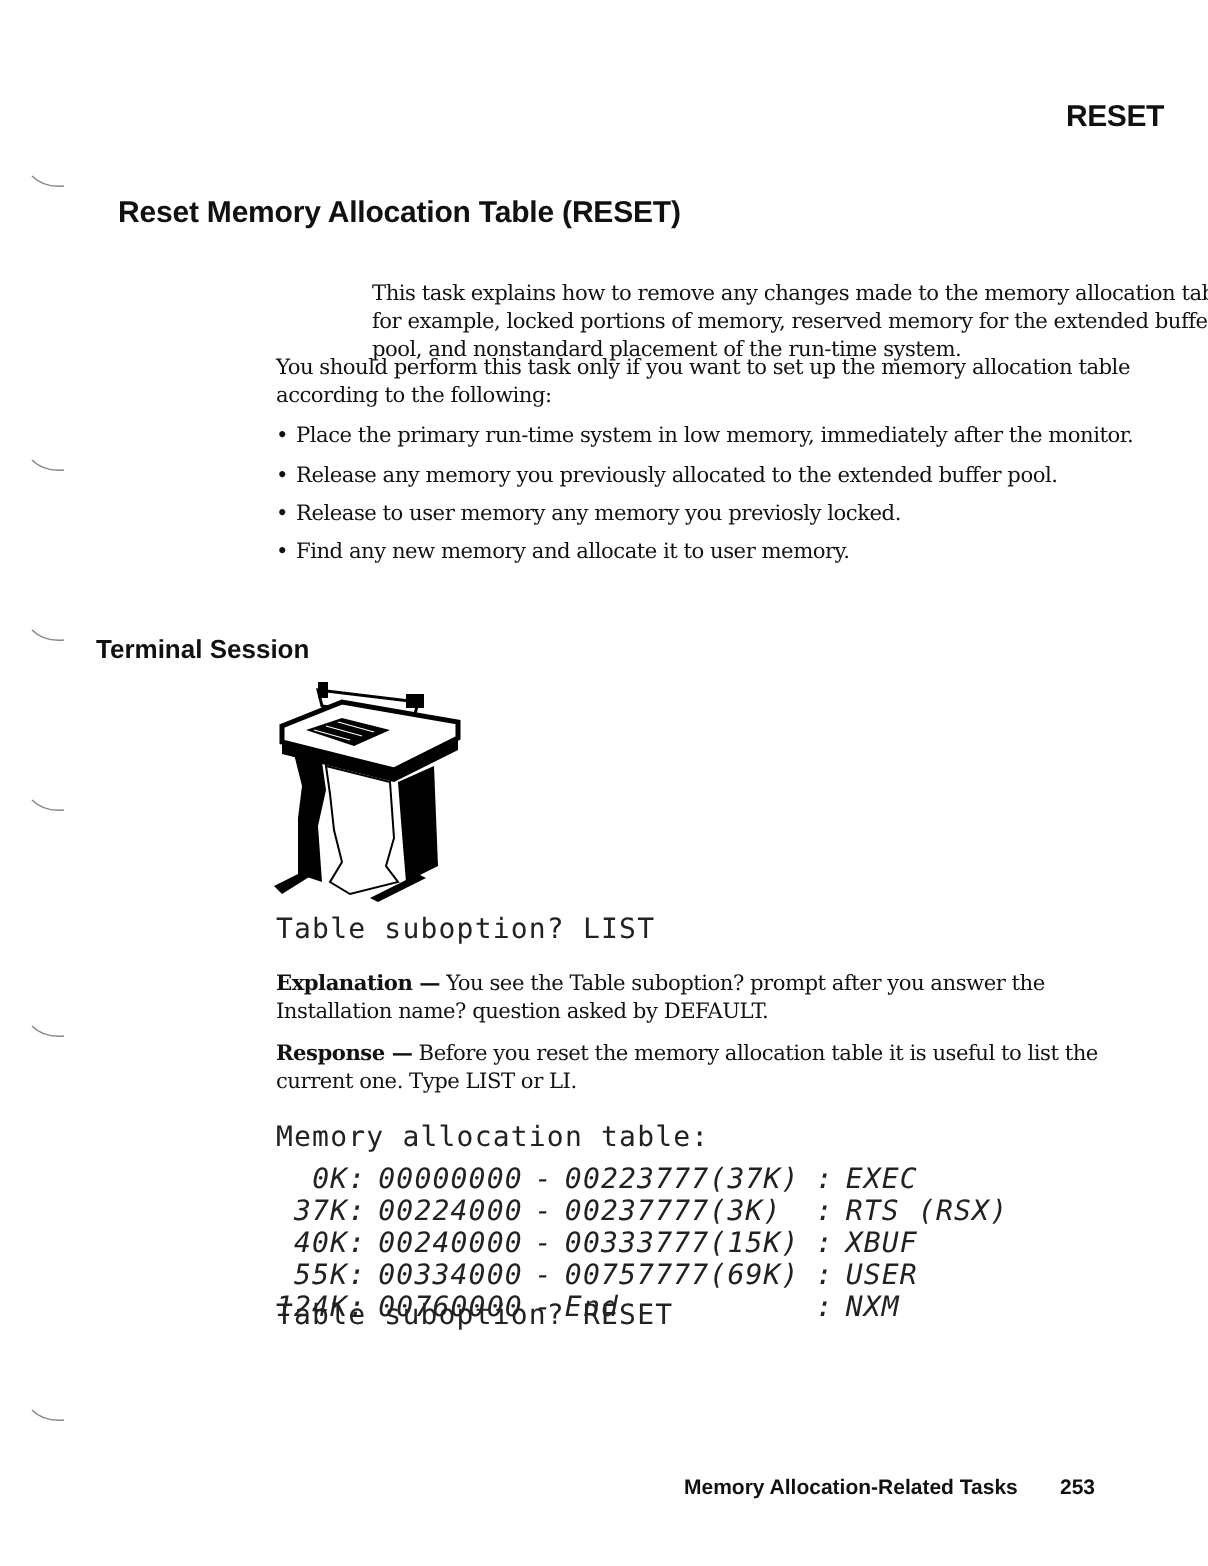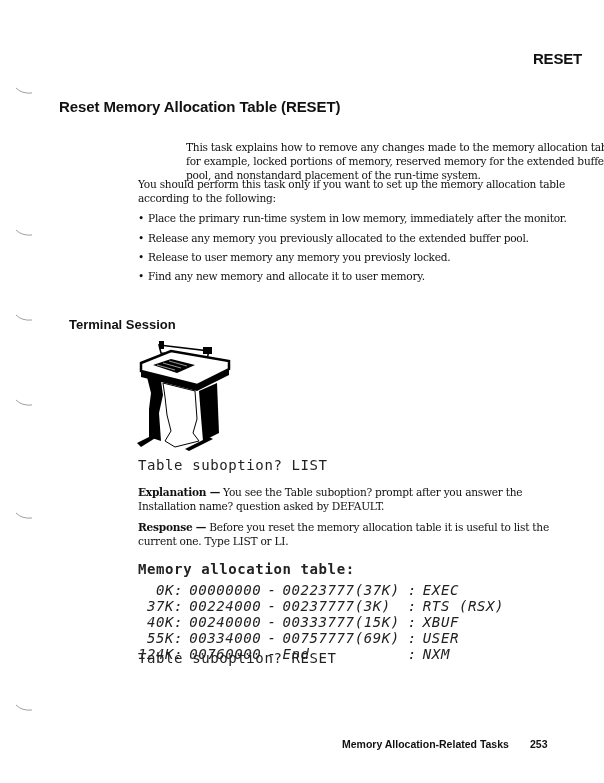--- a/index.html
+++ b/index.html
@@ -22,36 +22,36 @@
     }
     .para { position: absolute; left: 138px; width: 440px; margin: 0; }
     .p1 { top: 140px; margin-left: 48px; }
     .p2 { top: 177px; }
     ul.bullets { position: absolute; left: 138px; top: 211px; width: 440px; margin: 0; padding: 0; list-style: none; }
     ul.bullets li { position: relative; padding-left: 10px; margin-bottom: 5px; }
     ul.bullets li .dot { position: absolute; left: 0; top: 0; }
     ul.bullets li:nth-child(1) { margin-bottom: 6px; }
 
     .h2 {
-      position: absolute; left: 69px; top: 317px;
+      position: absolute; left: 48px; top: 317px;
       font-family: "Liberation Sans", sans-serif; font-weight: bold; font-size: 13px;
     }
     .terminal-illustration { position: absolute; left: 137px; top: 337px; width: 96px; height: 116px; }
     .p3 { position: absolute; left: 253px; top: 343px; width: 300px; margin: 0; }
 
     .mono {
       font-family: "DejaVu Sans Mono", monospace; font-size: 14px; letter-spacing: 0.6px;
       white-space: pre; color: #222;
     }
     .prompt1 { position: absolute; left: 138px; top: 457px; }
     .p4 { position: absolute; left: 138px; top: 485px; width: 440px; margin: 0; }
     .p5 { position: absolute; left: 138px; top: 520px; width: 440px; margin: 0; }
     .lead { font-weight: bold; }
 
-    .mem-title { position: absolute; left: 138px; top: 561px; font-weight: bold; }
+    .mem-title { position: absolute; left: 138px; top: 561px; }
     .mem-table { position: absolute; left: 138px; top: 582px; border-collapse: collapse; }
     .mem-table td { padding: 0; height: 11.6px; vertical-align: top; font-style: italic; }
     .mem-table td.base { text-align: right; width: 28px; }
     .mem-table td.addr1 { padding-left: 6px; }
     .mem-table td.dash { padding-left: 6px; padding-right: 6px; }
     .mem-table td.size { text-align: left; width: 34px; }
     .mem-table td.colon { padding-left: 8px; padding-right: 6px; }
     .prompt2 { position: absolute; left: 138px; top: 625px; margin-top: 25px; }
 
     .footer-title {

